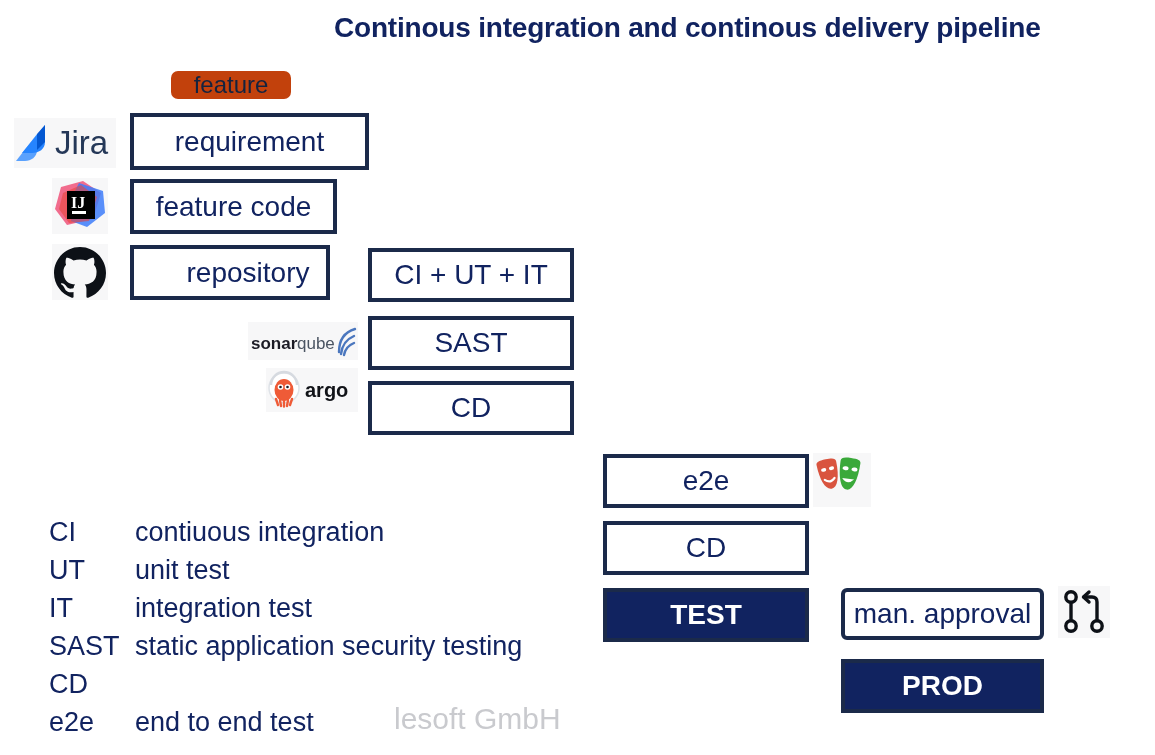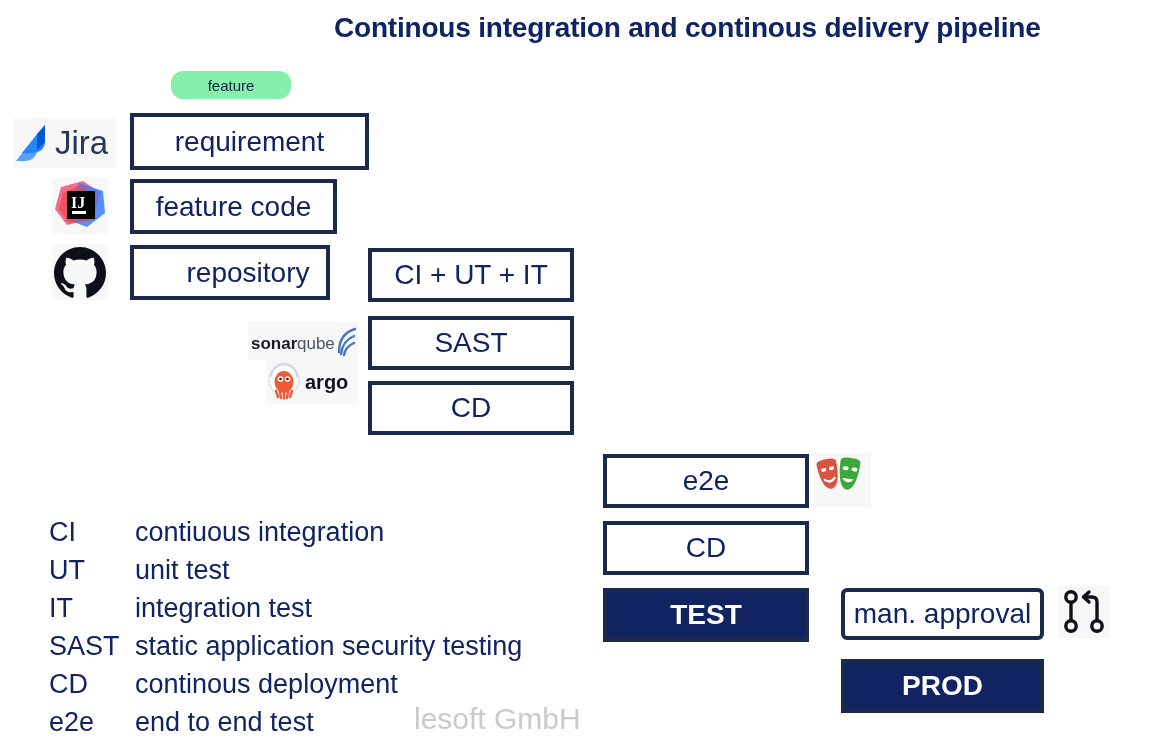--- a/index.html
+++ b/index.html
@@ -50,24 +50,24 @@
     background: #112360;
     border-color: #1b2a4a;
     color: #ffffff;
     font-weight: bold;
   }
 
   
   .badge {
     position: absolute;
     box-sizing: border-box;
-    background: #86efac;
+    background: #c2410c;
     color: #14233f;
-    border-radius: 12px;
-    font-size: 15px;
+    border-radius: 7px;
+    font-size: 24px;
     display: flex;
     align-items: center;
     justify-content: center;
     white-space: nowrap;
   }
 
   
   .logo {
     position: absolute;
     background: #f7f7f8;
@@ -99,21 +99,20 @@
   }
 
   
   .watermark {
     position: absolute;
     left: 394px;
     top: 702px;
     font-size: 30px;
     color: #c9cace;
     white-space: nowrap;
-    margin-left: 20px;
   }
 </style>
 </head>
 <body>
 
 <div id="canvas">
 
   <div class="title">Continous integration and continous delivery pipeline</div>
 
   <div class="badge" style="left:171px; top:71px; width:120px; height:28px;">feature</div>
@@ -156,21 +155,21 @@
       <text x="2" y="26" font-family="'Liberation Sans',sans-serif" font-size="17" font-weight="bold" fill="#1b1b25">sonar</text>
       <text x="48" y="26" font-family="'Liberation Sans',sans-serif" font-size="17" fill="#4b5563">qube</text>
       <g fill="none" stroke="#4b77be" stroke-width="2.4" stroke-linecap="round">
         <path d="M90 29 C90 17 96 9 106 6"></path>
         <path d="M92 31 C93 22 98 16 105 13"></path>
         <path d="M95 32 C96 26 100 22 105 20"></path>
       </g>
     </svg>
   </div>
 
-  <div class="logo" style="left:266px; top:360px; width:92px; height:44px;text-align:center;">
+  <div class="logo" style="left:266px; top:368px; width:92px; height:44px;text-align:center;">
     <svg width="90" height="42" viewBox="0 0 90 42" aria-hidden="true">
       <circle cx="17" cy="19" r="15" fill="#ffffff" stroke="#dfe3e8" stroke-width="1.5"></circle>
       <ellipse cx="17" cy="21" rx="9.5" ry="11" fill="#ef5b37"></ellipse>
       <circle cx="13.5" cy="18" r="2.8" fill="#ffffff"></circle>
       <circle cx="20.5" cy="18" r="2.8" fill="#ffffff"></circle>
       <circle cx="13.5" cy="18" r="1.3" fill="#1b1b25"></circle>
       <circle cx="20.5" cy="18" r="1.3" fill="#1b1b25"></circle>
       <path d="M9 30 l2 6 M13 31 l1 6 M17 31.5 l0 6 M21 31 l-1 6 M25 30 l-2 6" stroke="#ef5b37" stroke-width="2.4" stroke-linecap="round" fill="none"></path>
       <path d="M4 16 a13 13 0 0 1 26 0" fill="none" stroke="#d6dae0" stroke-width="2.5"></path>
       <text x="38" y="28" font-family="'Liberation Sans',sans-serif" font-size="20" font-weight="bold" fill="#111318">argo</text>
@@ -232,21 +231,20 @@
     <div class="legend-row">
       <span class="legend-abbr">IT</span>
       <span class="legend-desc">integration test</span>
     </div>
     <div class="legend-row">
       <span class="legend-abbr">SAST</span>
       <span class="legend-desc">static application security testing</span>
     </div>
     <div class="legend-row">
       <span class="legend-abbr">CD</span>
-      <span class="legend-desc">continous deployment</span>
     </div>
     <div class="legend-row">
       <span class="legend-abbr">e2e</span>
       <span class="legend-desc">end to end test</span>
     </div>
   </div>
 
   <div class="watermark">lesoft GmbH</div>
 
 </div>

